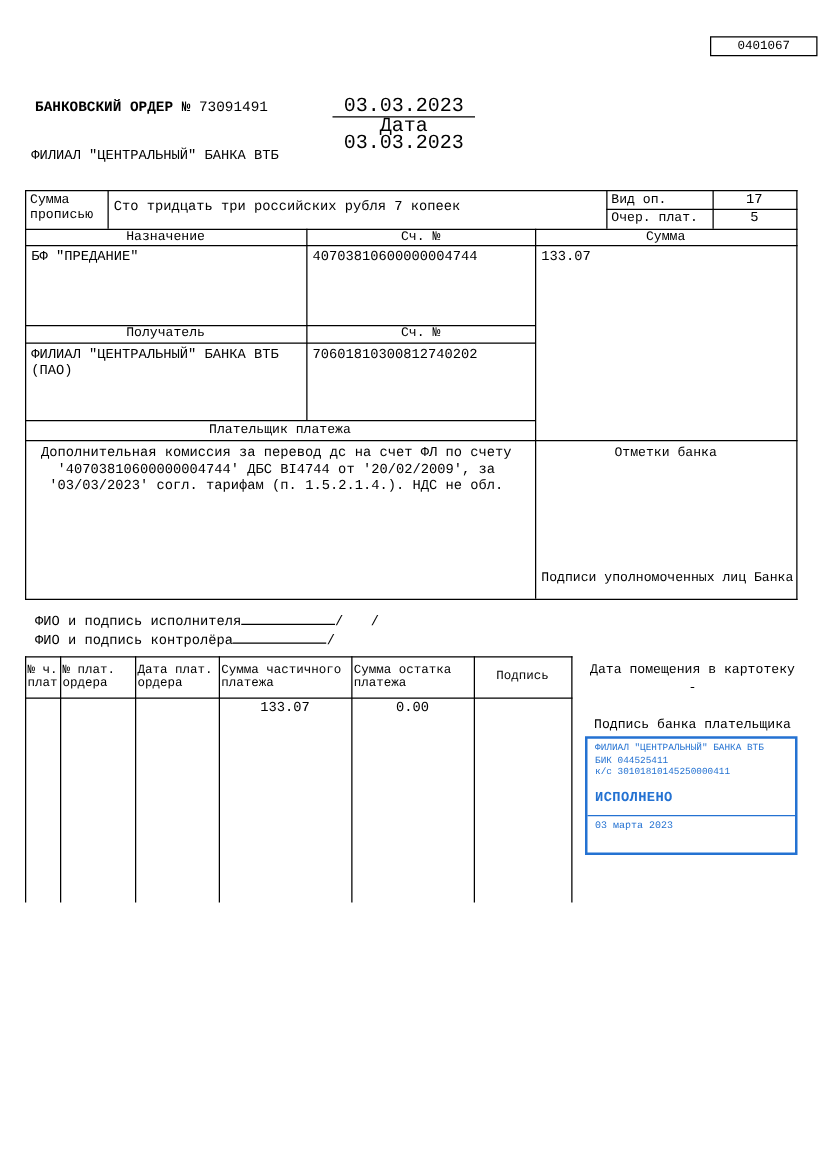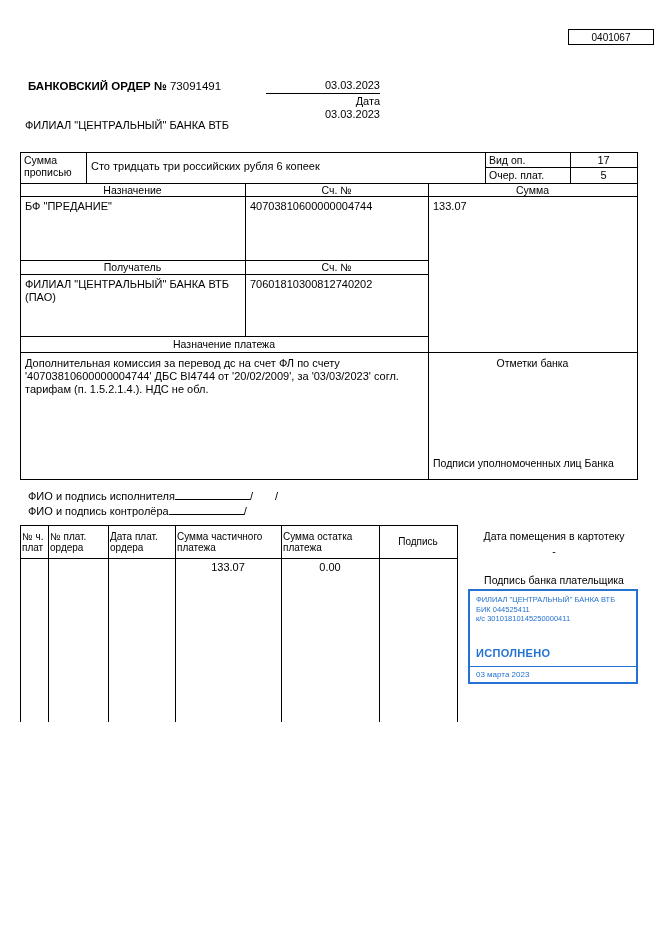--- a/index.html
+++ b/index.html
@@ -1,44 +1,44 @@
 <!DOCTYPE html>
 <html><head>
 <meta charset="utf-8">
 <style>
   html,body{margin:0;padding:0;background:#fff;}
   .sheet{
     position:relative;width:660px;height:933px;background:#ffffff;
-    font-family:Liberation Sans, sans-serif;font-size:11px;color:#000;
+    font-family:Liberation Mono, monospace;font-size:11px;color:#000;
     overflow:hidden;
   }
   .txt{position:absolute;white-space:nowrap;line-height:13px;}
-  .wrap{white-space:normal;}
+  .wrap{white-space:normal;text-align:center;}
   .ctr{text-align:center;}
   .b{font-weight:bold;}
   .hline{position:absolute;height:1px;background:#000;}
   .vline{position:absolute;width:1px;background:#000;}
   .form-code{
     position:absolute;left:568px;top:29px;width:86px;height:16px;
     border:1px solid #000;text-align:center;font-size:10px;line-height:16px;box-sizing:border-box;
   }
-  .date-block{position:absolute;text-align:right;font-size:11px;line-height:13px;}
+  .date-block{position:absolute;text-align:center;font-size:16px;line-height:13px;}
   .date-top{border-bottom:1px solid #000;padding-bottom:1px;margin-bottom:1px;}
   .small{font-size:10.5px;}
   .sig-line{display:inline-block;border-bottom:1px solid #000;height:10px;vertical-align:baseline;}
   .sig-gap{display:inline-block;height:10px;}
   .pt-h{
     position:absolute;top:525px;height:33px;display:flex;align-items:center;justify-content:center;
     text-align:left;font-size:10px;line-height:11px;box-sizing:border-box;padding:0 2px;
   }
   .stamp{
     position:absolute;border:2px solid #2472d2;color:#2472d2;box-sizing:border-box;
     padding:4px 6px;font-size:7.5px;line-height:9.5px;
   }
-  .s-status{font-weight:bold;font-size:11px;margin-top:23px;letter-spacing:0.3px;line-height:13px;}
+  .s-status{font-weight:bold;font-size:11px;margin-top:9px;letter-spacing:0.3px;line-height:13px;}
   .s-sep{border-top:1px solid #2472d2;margin:6px -6px 3px -6px;}
   .s-date{font-size:8px;line-height:10px;}
 </style>
 </head>
 <body>
 
 <div class="sheet">
 
   <div class="form-code">
     <span>0401067</span>
@@ -74,21 +74,21 @@
   <div class="vline" style="left:86px;top:152px;height:31px"></div>
   <div class="vline" style="left:485px;top:152px;height:31px"></div>
   <div class="vline" style="left:570px;top:152px;height:31px"></div>
   <div class="vline" style="left:245px;top:183px;height:153px"></div>
   <div class="vline" style="left:428px;top:183px;height:296px"></div>
 
   <div class="txt small" style="left:24px;top:154px;line-height:12px">
     <div>Сумма</div>
     <div>прописью</div>
   </div>
-  <div class="txt" style="left:91px;top:160px">Сто тридцать три российских рубля 6 копеек</div>
+  <div class="txt" style="left:91px;top:160px">Сто тридцать три российских рубля 7 копеек</div>
 
   <div class="txt small" style="left:489px;top:154px">Вид оп.</div>
   <div class="txt ctr" style="left:570px;top:154px;width:67px">17</div>
   <div class="txt small" style="left:489px;top:169px">Очер. плат.</div>
   <div class="txt ctr" style="left:570px;top:169px;width:67px">5</div>
 
   <div class="txt ctr small" style="left:20px;top:184px;width:225px">Назначение</div>
   <div class="txt ctr small" style="left:245px;top:184px;width:183px">Сч. №</div>
   <div class="txt ctr small" style="left:428px;top:184px;width:209px">Сумма</div>
 
@@ -98,21 +98,21 @@
 
   <div class="txt ctr small" style="left:20px;top:261px;width:225px">Получатель</div>
   <div class="txt ctr small" style="left:245px;top:261px;width:183px">Сч. №</div>
 
   <div class="txt" style="left:25px;top:278px">
     <div>ФИЛИАЛ "ЦЕНТРАЛЬНЫЙ" БАНКА ВТБ</div>
     <div>(ПАО)</div>
   </div>
   <div class="txt" style="left:250px;top:278px">70601810300812740202</div>
 
-  <div class="txt ctr small" style="left:20px;top:338px;width:408px">Назначение платежа</div>
+  <div class="txt ctr small" style="left:20px;top:338px;width:408px">Плательщик платежа</div>
 
   <div class="txt wrap" style="left:25px;top:357px;width:392px;line-height:13px">Дополнительная комиссия за перевод дс на счет ФЛ по счету '40703810600000004744' ДБС ВI4744 от '20/02/2009', за '03/03/2023' согл. тарифам (п. 1.5.2.1.4.). НДС не обл.</div>
 
   <div class="txt ctr small" style="left:428px;top:357px;width:209px">Отметки банка</div>
   <div class="txt small" style="left:433px;top:457px">Подписи уполномоченных лиц Банка</div>
 
   <div class="txt" style="left:28px;top:504px">
     <span>ФИО и подпись контролёра</span><span class="sig-line" style="width:75px"></span><span>/</span>
   </div>
   <div class="txt" style="left:28px;top:489px">

